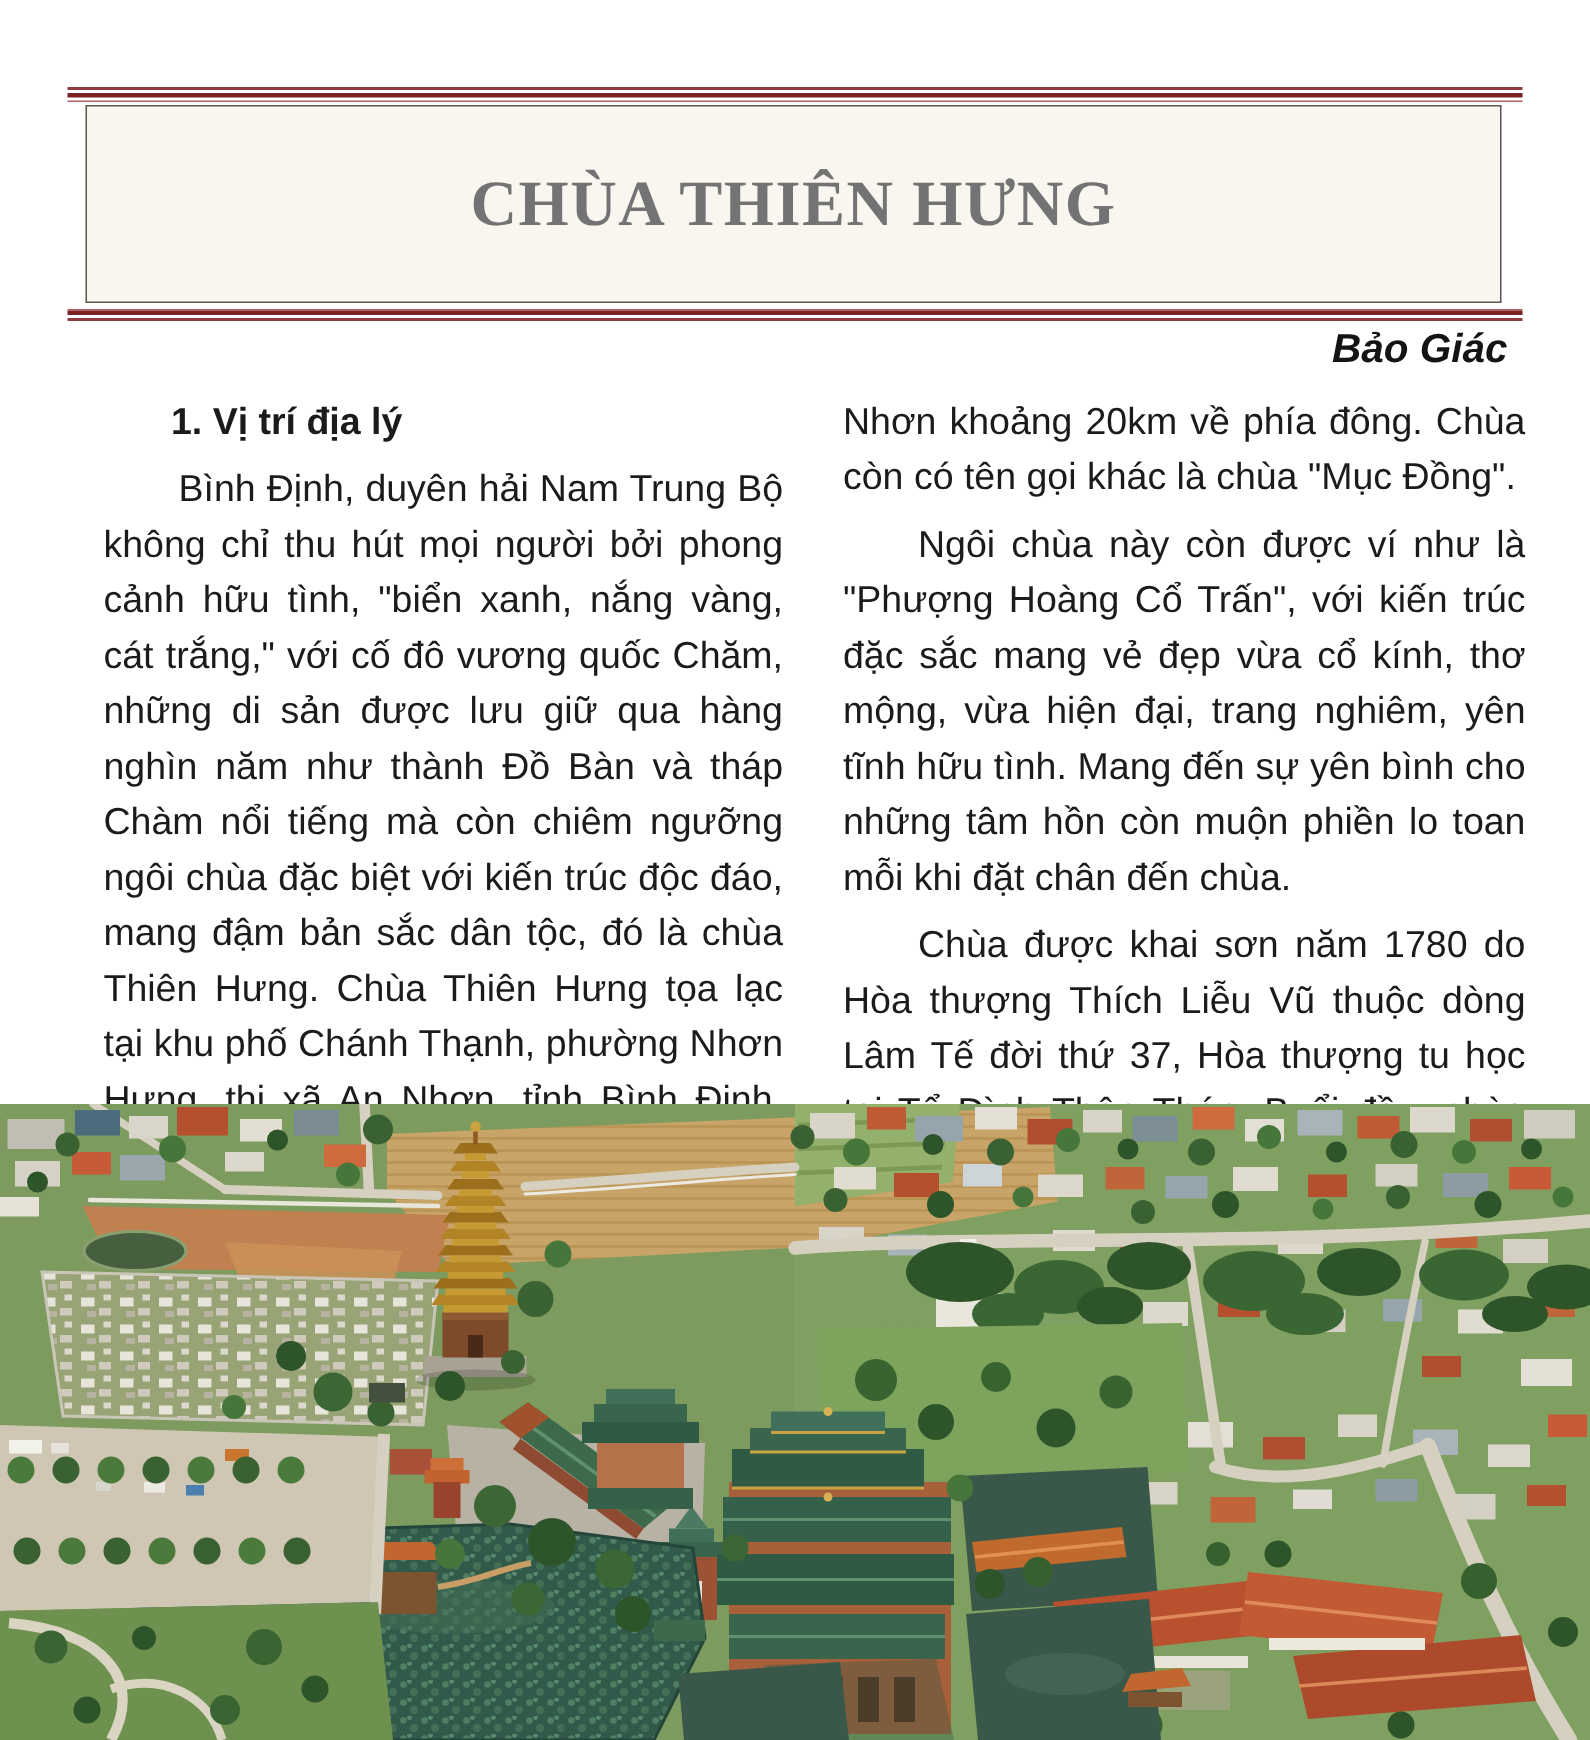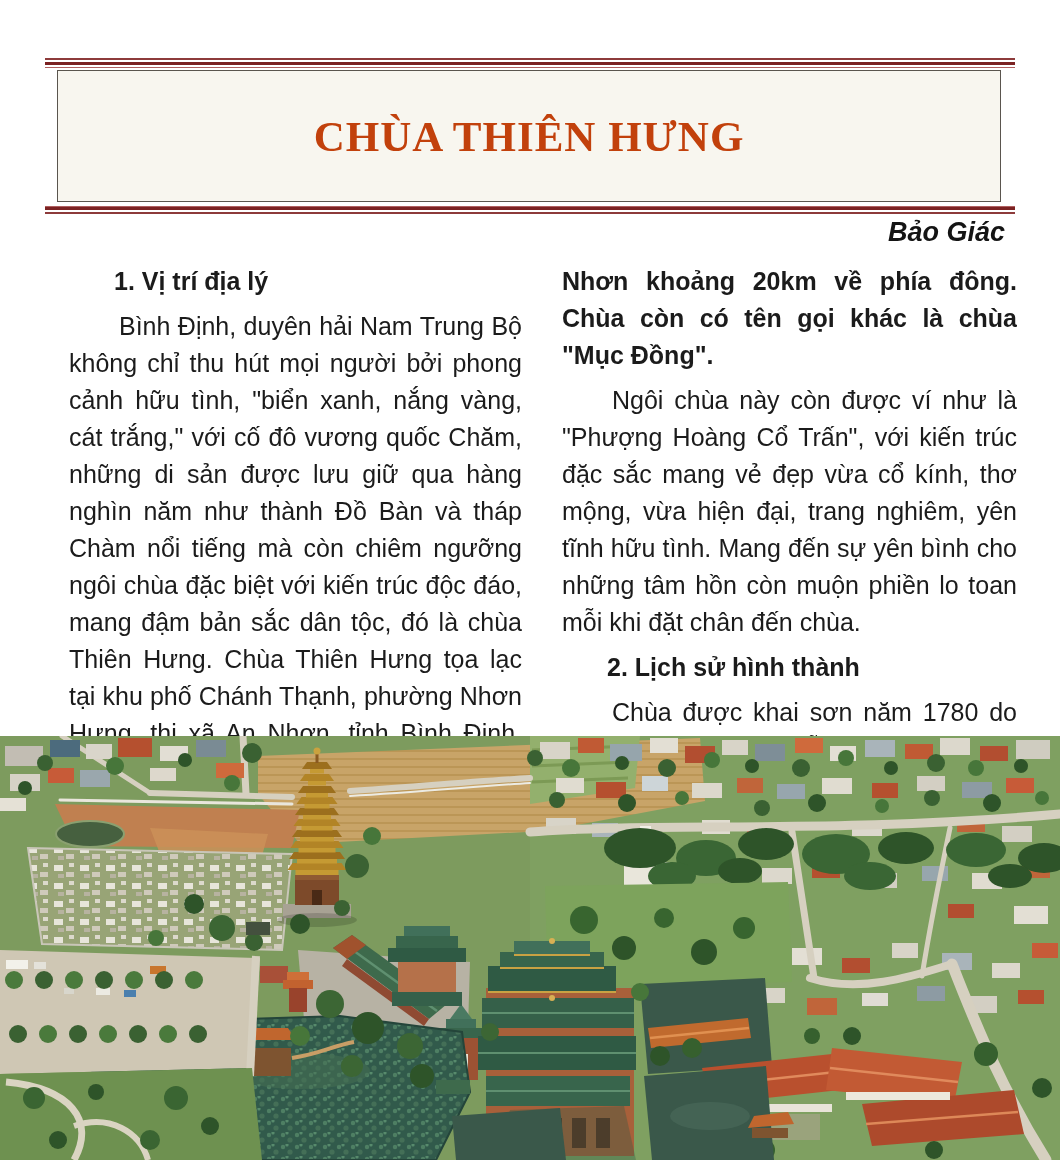--- a/index.html
+++ b/index.html
@@ -12,35 +12,35 @@
   .rules i.r1{height:2px;background:#8d3b3b;margin-bottom:2px;}
   .rules i.r2{height:3px;background:#7b2222;margin-bottom:2px;}
   .rules i.r3{height:1px;background:#b06060;}
   .rules-top{top:58px;}
   .rules-bottom{top:206px;}
 
   .header-box{position:absolute;left:57px;top:70px;width:944px;height:132px;
       background:#f8f6ef;border:1px solid #5a554e;box-sizing:border-box;
       display:flex;flex-direction:column;align-items:center;justify-content:center;gap:10px;}
   .title{font-family:"Liberation Serif",serif;font-weight:bold;font-size:43px;
-      color:#c2410c;margin:0;letter-spacing:1px;line-height:1;}
+      color:#737373;margin:0;letter-spacing:1px;line-height:1;}
   .subtitle{font-family:"Liberation Serif",serif;font-weight:bold;font-size:40px;
       color:#7b2222;margin:0;line-height:1;}
 
   .byline{position:absolute;top:217px;right:55px;font-size:27px;font-weight:bold;
       font-style:italic;color:#141414;}
 
   
   .col{position:absolute;top:263px;height:473px;overflow:hidden;text-align:justify;
       font-size:25px;line-height:37px;color:#1b1b1b;margin-left:12px;}
   .col-left{left:57px;width:453px;}
   .col-right{left:550px;width:455px;}
   .col p{margin:0;}
   .para{text-indent:50px;}
-  .para.noindent{text-indent:0;font-weight:bold;}
+  .para.noindent{text-indent:0;}
   .heading{font-weight:bold;text-indent:45px;}
   .col p + p{margin-top:8px;}
   .cont{text-align-last:justify;}
 
   
   .photo{position:absolute;left:0;top:736px;width:1060px;height:424px;overflow:hidden;}
   .photo svg{display:block;}
 </style>
 </head>
 <body>
@@ -66,21 +66,20 @@
   <div class="byline">Bảo Giác</div>
 
   <div class="col col-left">
     <p class="heading">1. Vị trí địa lý</p>
     <p class="para cont">Bình Định, duyên hải Nam Trung Bộ không chỉ thu hút mọi người bởi phong cảnh hữu tình, "biển xanh, nắng vàng, cát trắng," với cố đô vương quốc Chăm, những di sản được lưu giữ qua hàng nghìn năm như thành Đồ Bàn và tháp Chàm nổi tiếng mà còn chiêm ngưỡng ngôi chùa đặc biệt với kiến trúc độc đáo, mang đậm bản sắc dân tộc, đó là chùa Thiên Hưng. Chùa Thiên Hưng tọa lạc tại khu phố Chánh Thạnh, phường Nhơn Hưng, thị xã An Nhơn, tỉnh Bình Định, cách trung tâm thành phố Quy</p>
   </div>
 
   <div class="col col-right">
     <p class="para noindent">Nhơn khoảng 20km về phía đông. Chùa còn có tên gọi khác là chùa "Mục Đồng".</p>
     <p class="para">Ngôi chùa này còn được ví như là "Phượng Hoàng Cổ Trấn", với kiến trúc đặc sắc mang vẻ đẹp vừa cổ kính, thơ mộng, vừa hiện đại, trang nghiêm, yên tĩnh hữu tình. Mang đến sự yên bình cho những tâm hồn còn muộn phiền lo toan mỗi khi đặt chân đến chùa.</p>
-    <p class="heading">2. Lịch sử hình thành</p>
     <p class="para cont">Chùa được khai sơn năm 1780 do Hòa thượng Thích Liễu Vũ thuộc dòng Lâm Tế đời thứ 37, Hòa thượng tu học tại Tổ Đình Thập Tháp. Buổi đầu, chùa</p>
   </div>
 
   <div class="photo">
   <svg width="1060" height="424" viewBox="0 0 1060 424" preserveAspectRatio="none">
     <defs>
       <pattern id="tombs" width="26" height="18" patternUnits="userSpaceOnUse">
         <rect width="26" height="18" fill="#98a476"></rect>
         <rect x="2" y="3" width="9" height="6" fill="#e7e5da"></rect>
         <rect x="14" y="10" width="8" height="5" fill="#cfcabb"></rect>

